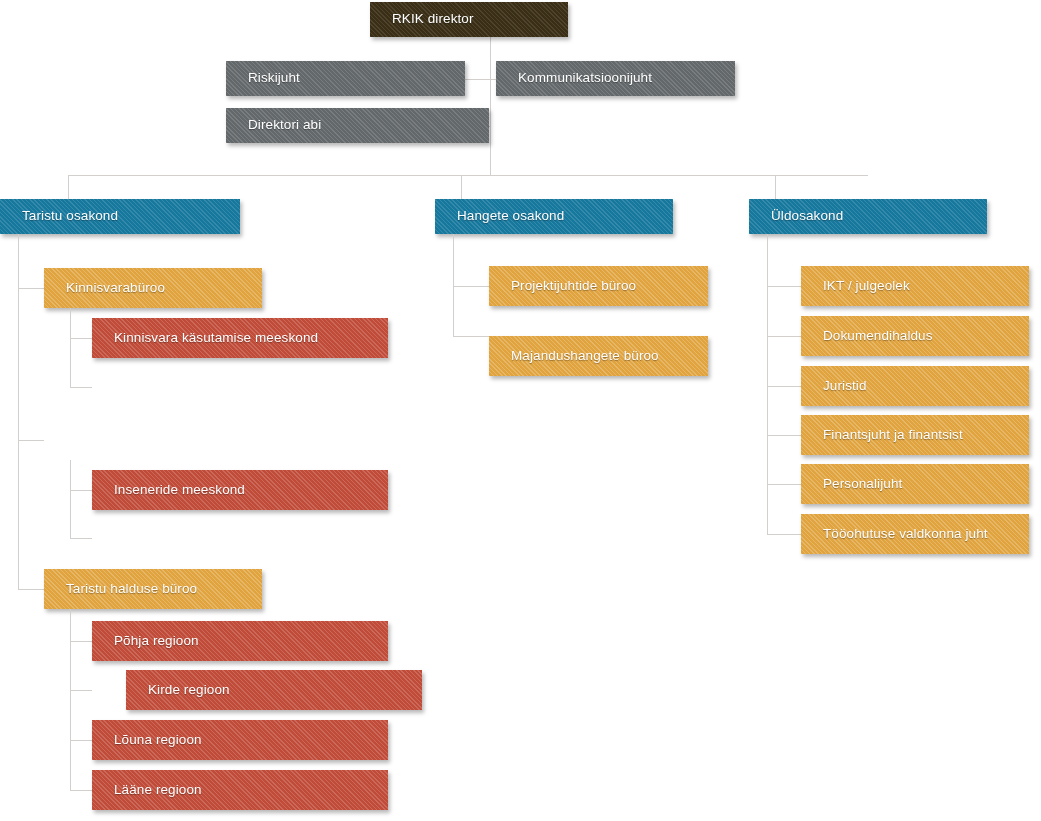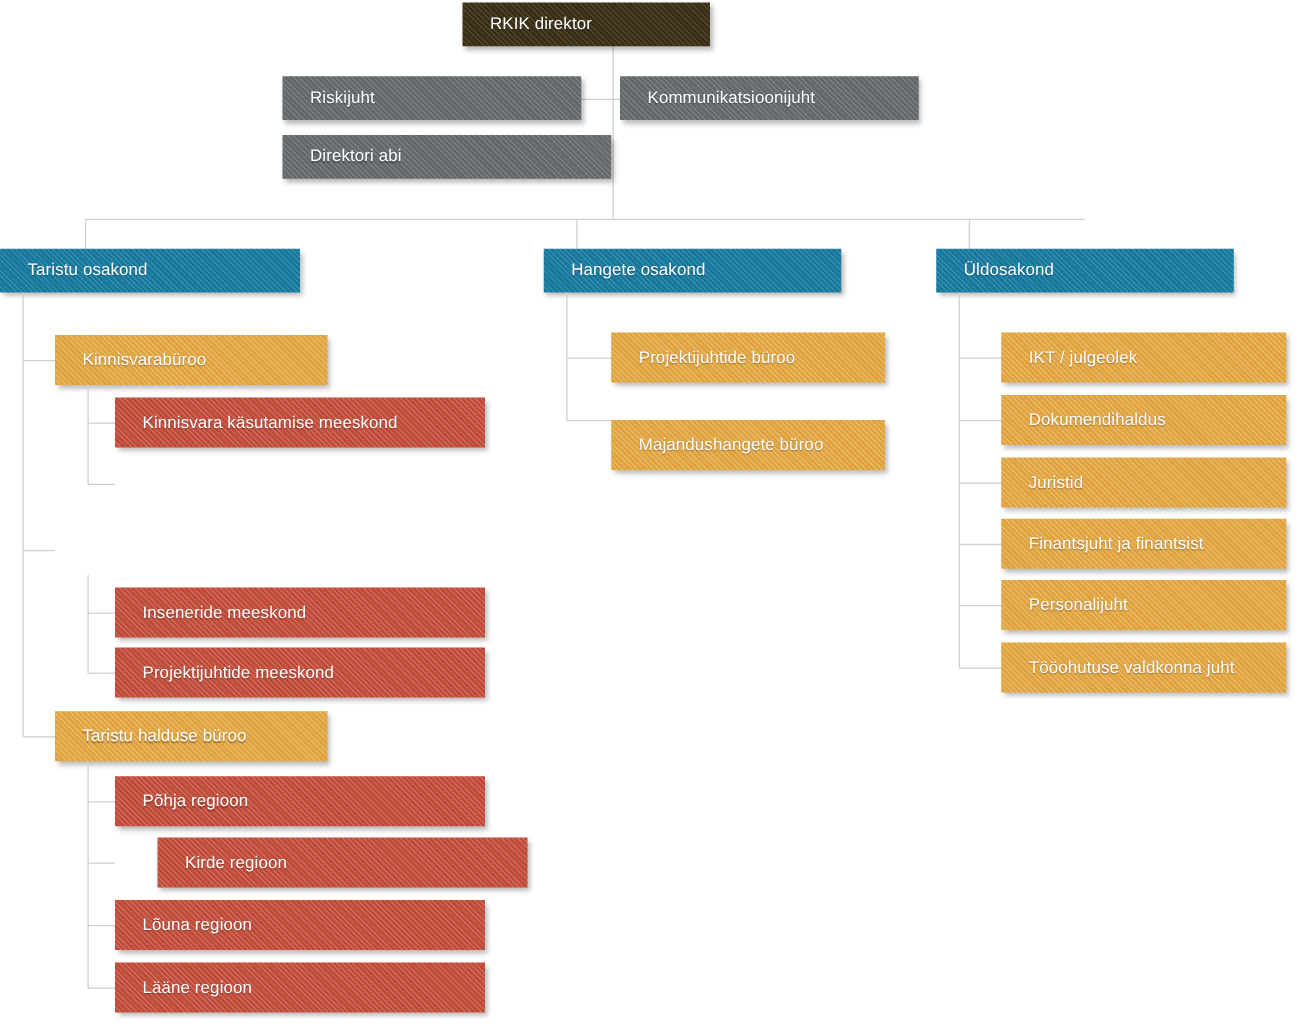--- a/index.html
+++ b/index.html
@@ -120,23 +120,20 @@
       <span class="node-label">Kinnisvara käsutamise meeskond</span>
     </div>
     <div class="conn h" style="left: 70px; top: 387px; width: 22px;"></div>
     <div class="conn h" style="left: 18px; top: 440px; width: 26px;"></div>
     <div class="conn v" style="left: 70px; top: 460px; height: 78px;"></div>
     <div class="conn h" style="left: 70px; top: 490px; width: 22px;"></div>
     <div class="node red" style="left: 92px; top: 470px; width: 296px; height: 40px;">
       <span class="node-label">Inseneride meeskond</span>
     </div>
     <div class="conn h" style="left: 70px; top: 538px; width: 22px;"></div>
-    <div class="node red" style="left: 92px; top: 518px; width: 296px; height: 40px;">
-      <span class="node-label">Projektijuhtide meeskond</span>
-    </div>
     <div class="conn h" style="left: 18px; top: 589px; width: 26px;"></div>
     <div class="node orange" style="left: 44px; top: 569px; width: 218px; height: 40px;">
       <span class="node-label">Taristu halduse büroo</span>
     </div>
     <div class="conn v" style="left: 70px; top: 609px; height: 181px;"></div>
     <div class="conn h" style="left: 70px; top: 641px; width: 22px;"></div>
     <div class="node red" style="left: 92px; top: 621px; width: 296px; height: 40px;">
       <span class="node-label">Põhja regioon</span>
     </div>
     <div class="conn h" style="left: 70px; top: 690px; width: 22px;"></div>

